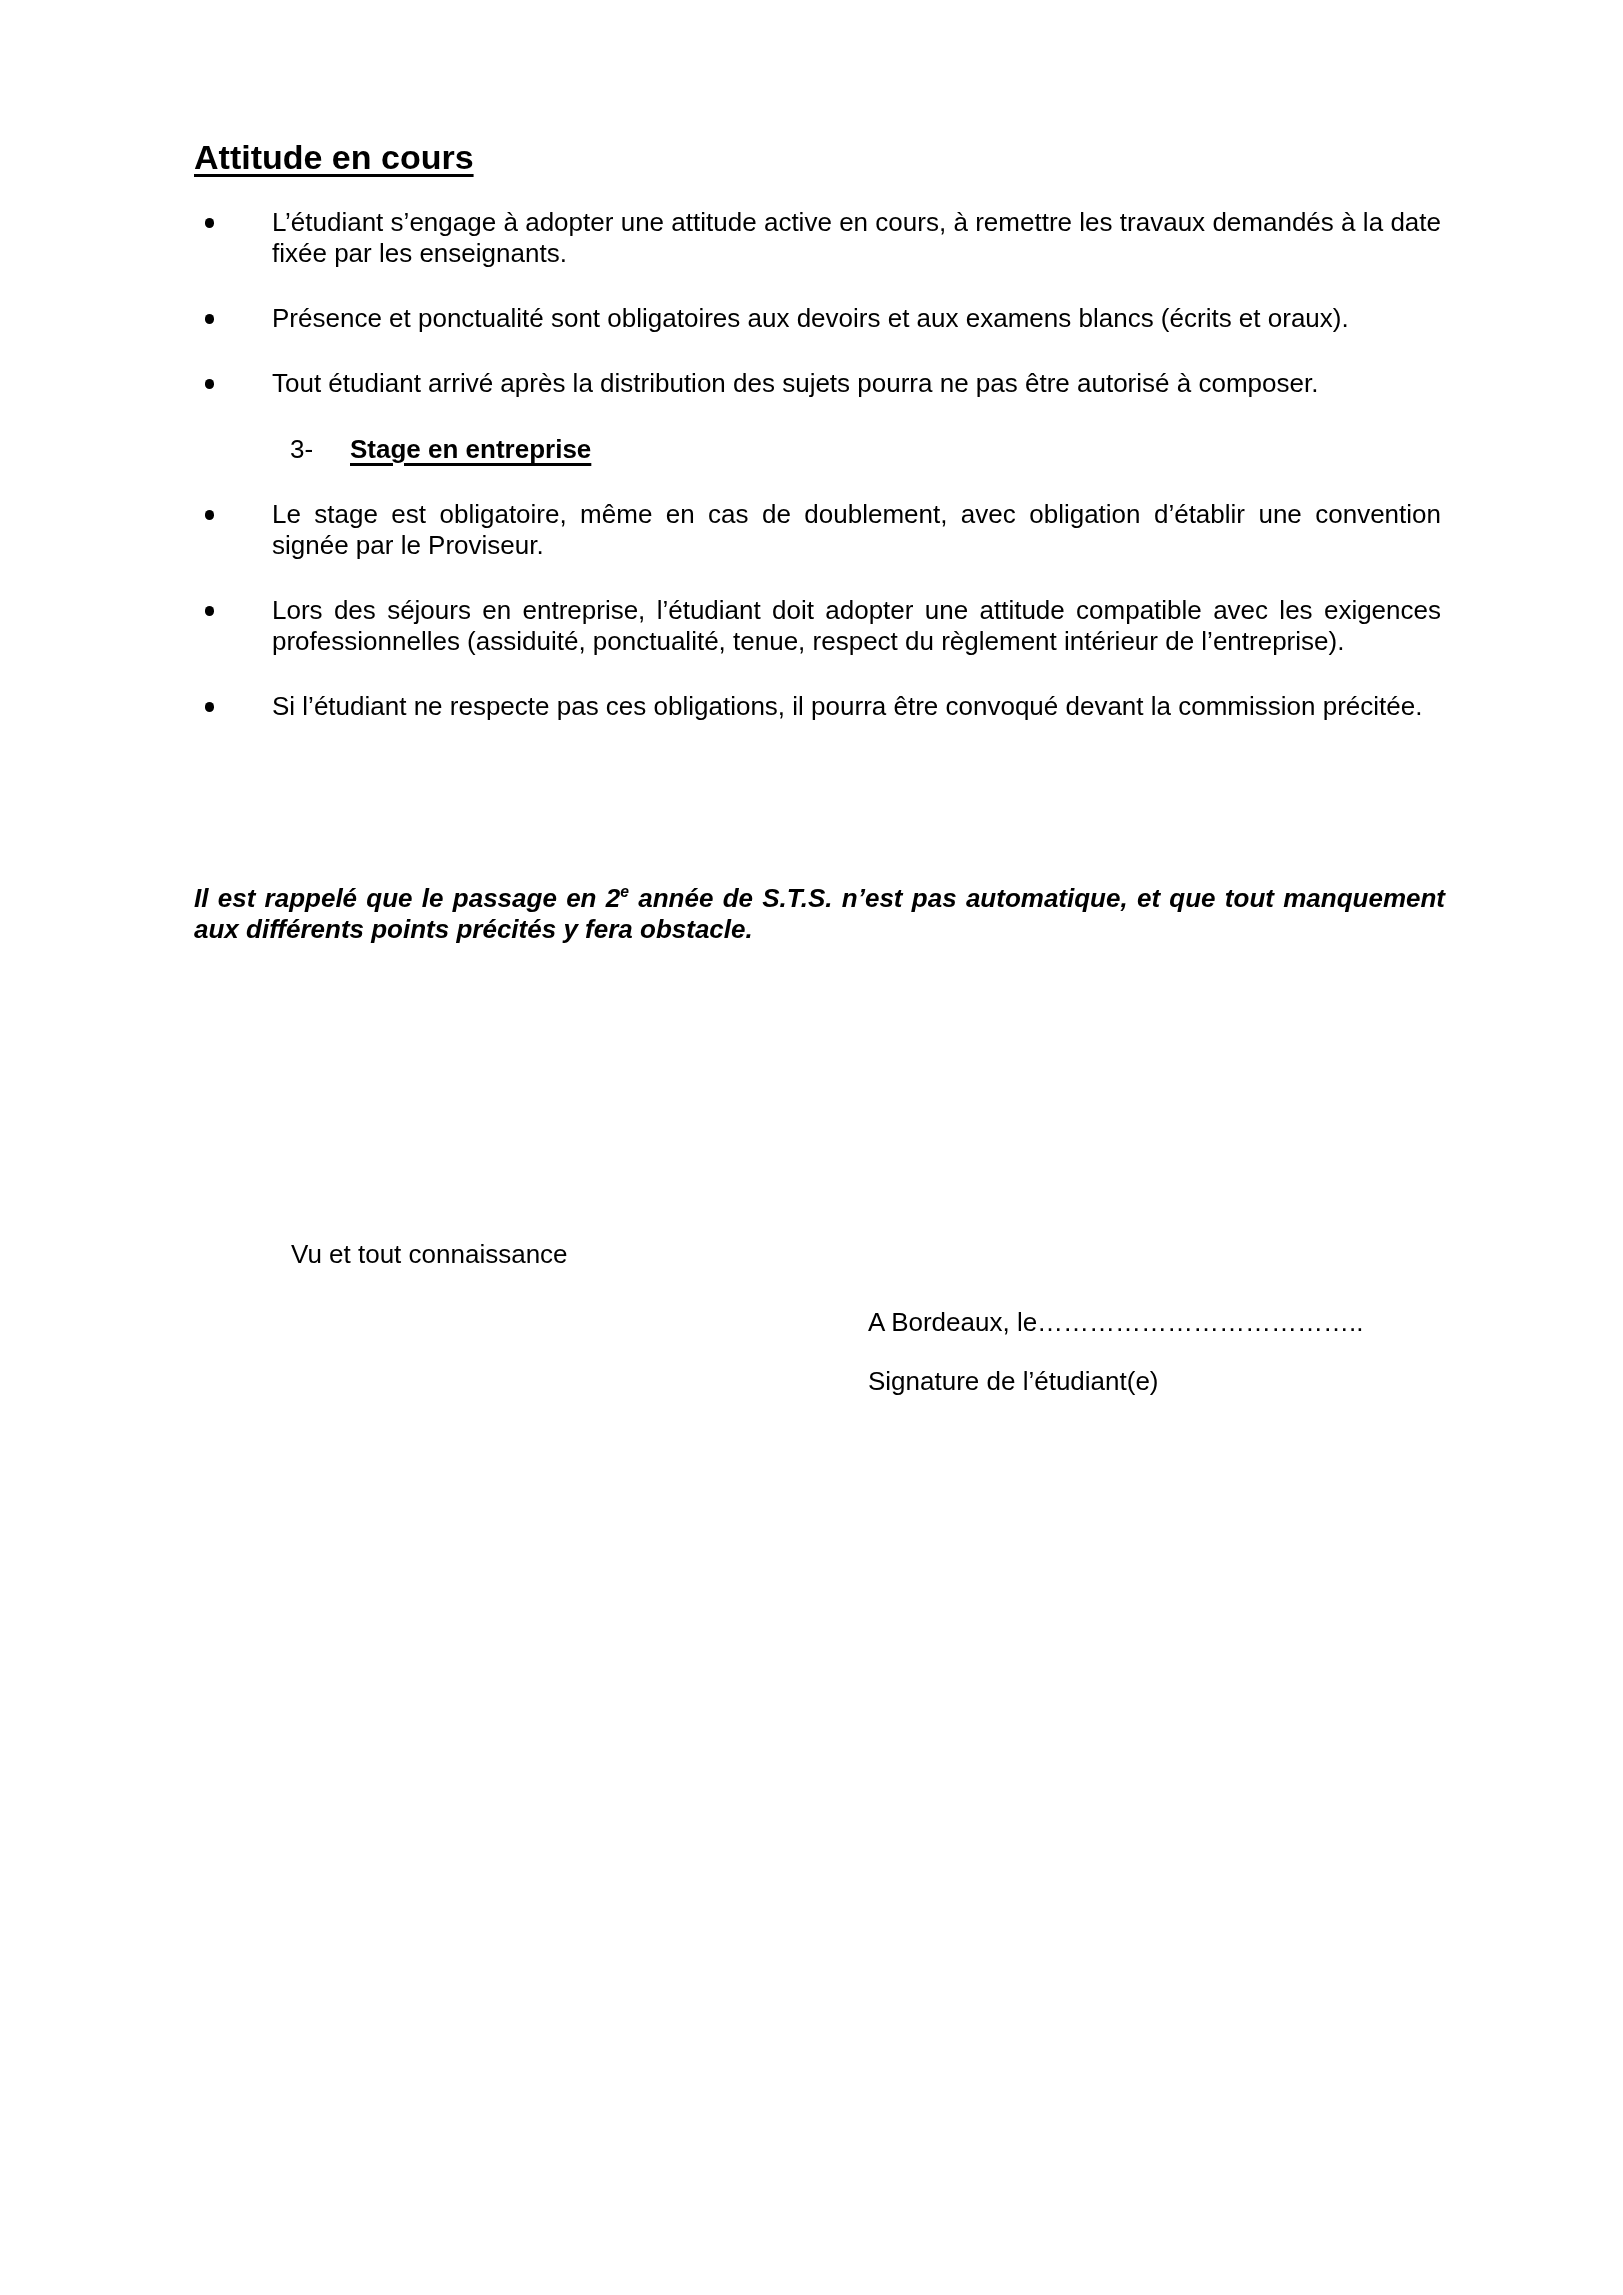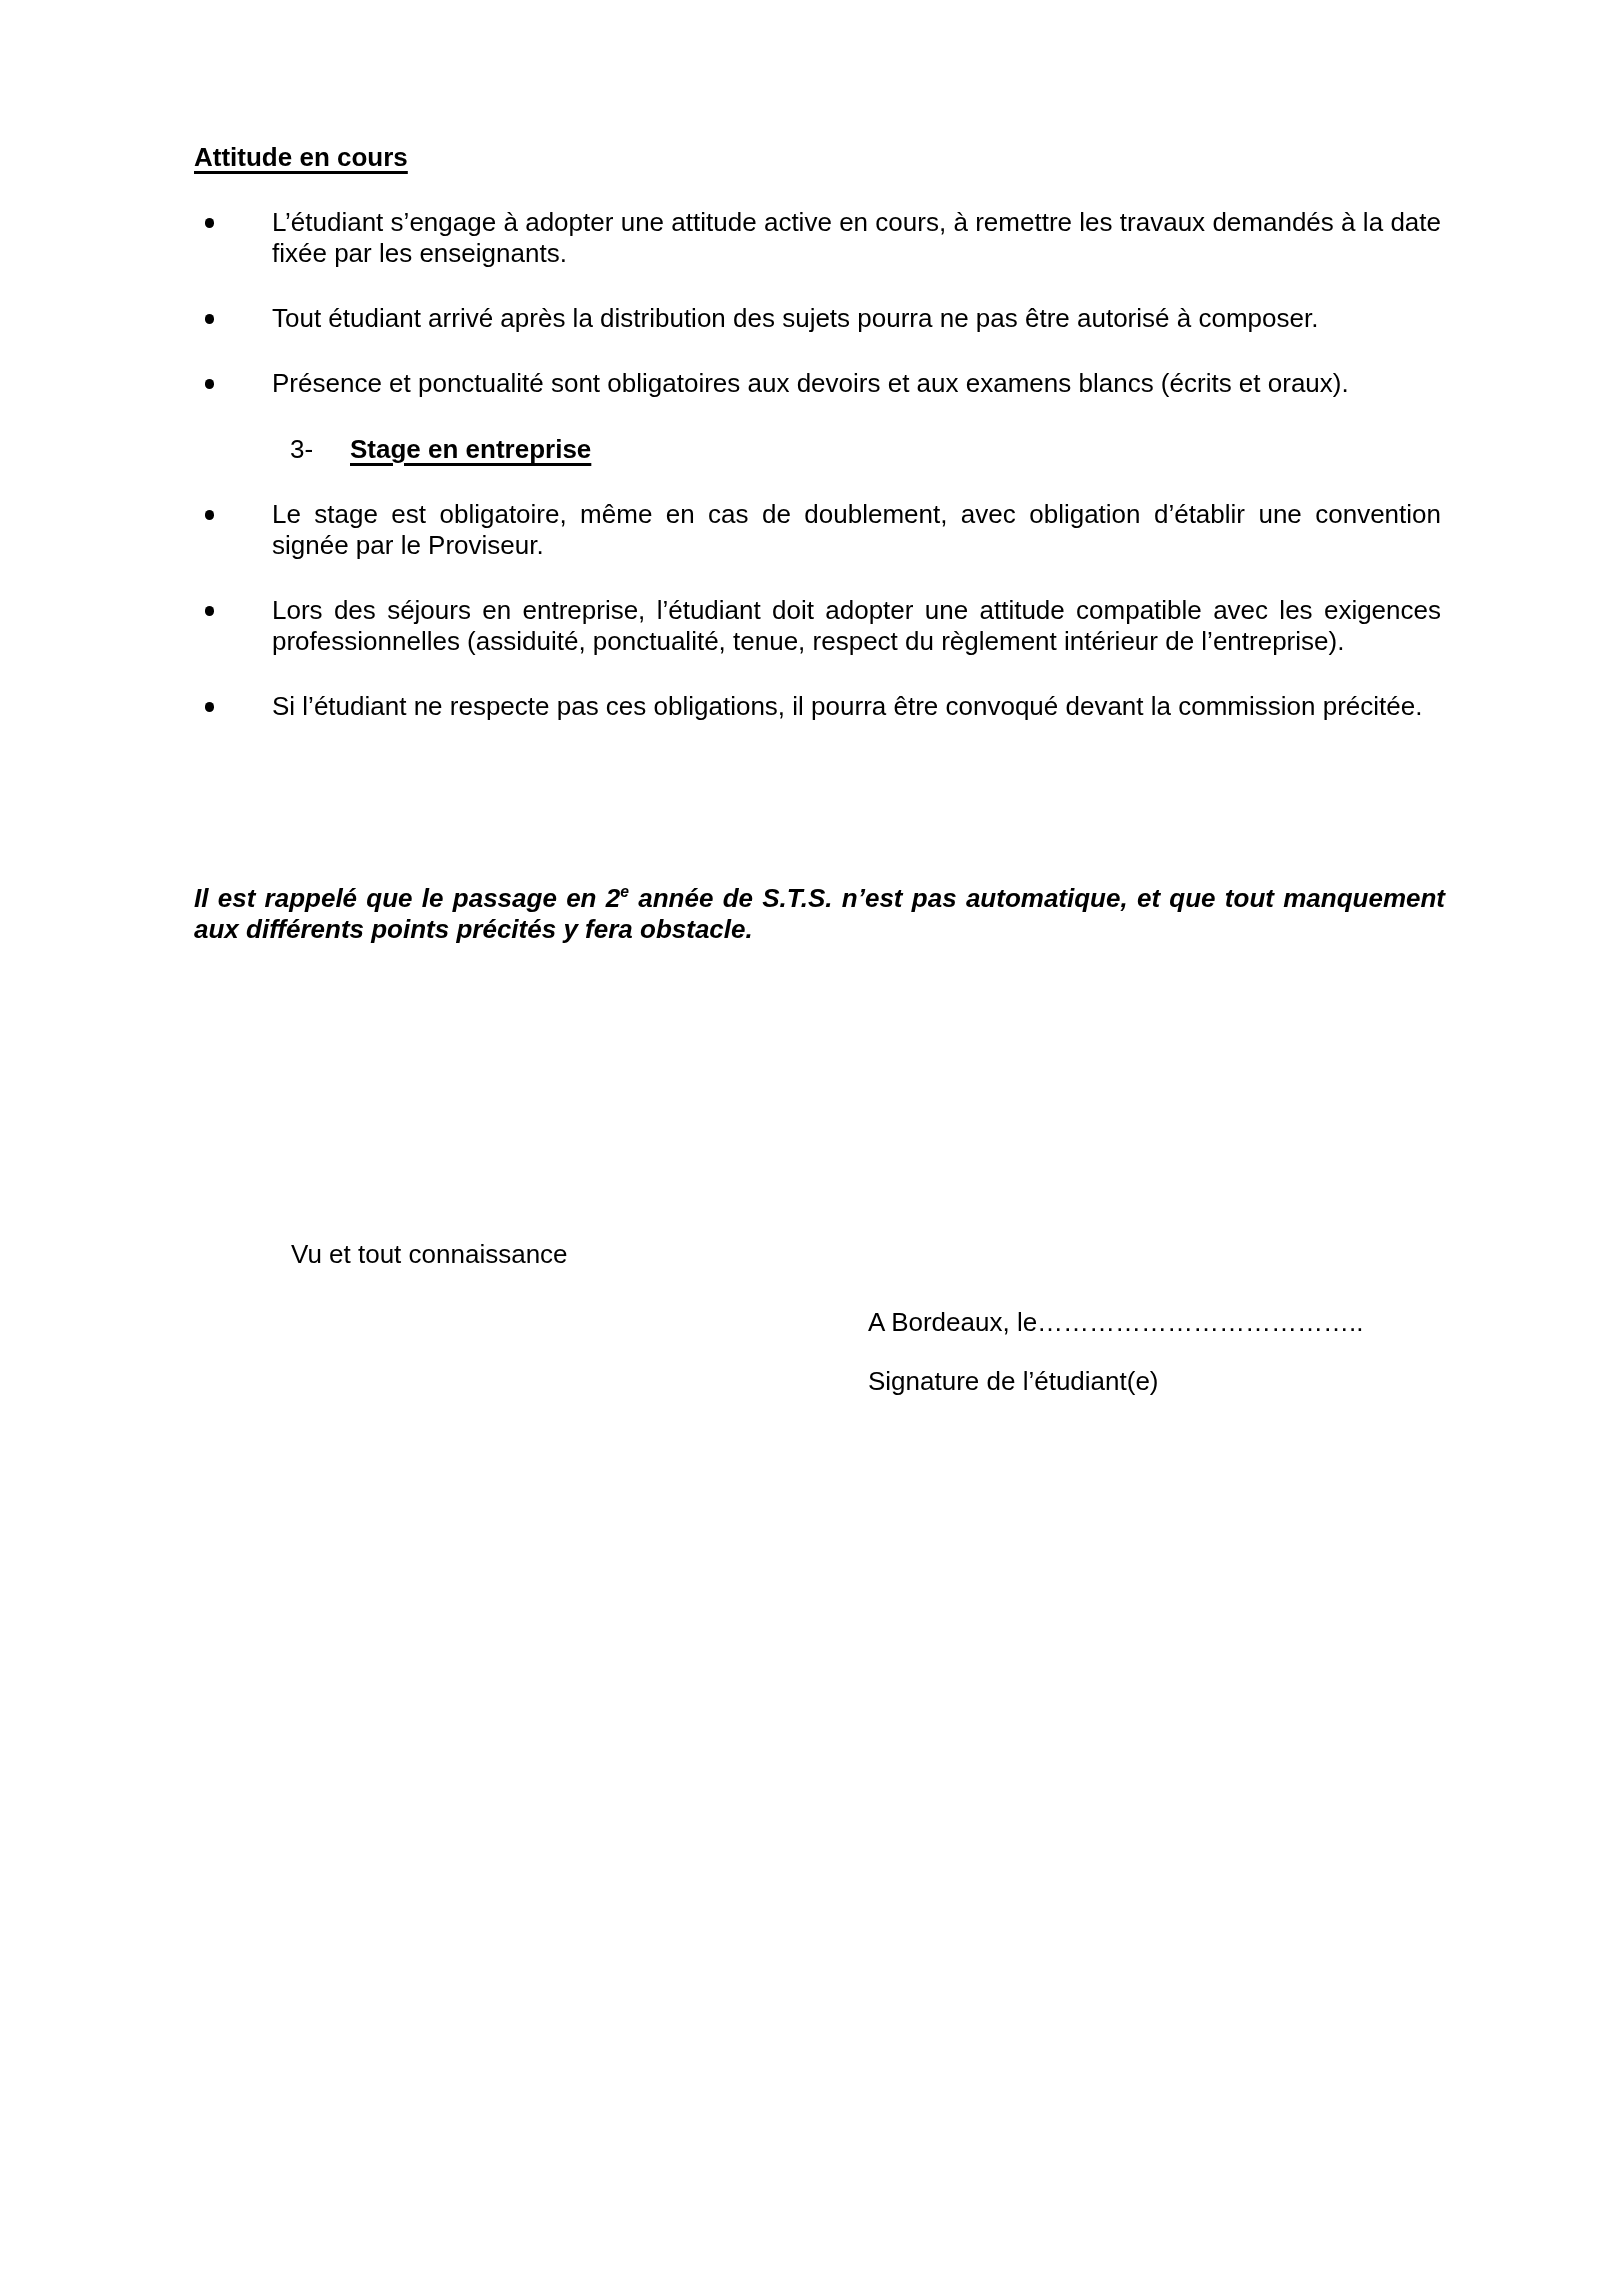--- a/index.html
+++ b/index.html
@@ -20,21 +20,21 @@
     overflow: hidden;
   }
   .content {
     position: absolute;
     left: 194px;
     top: 142px;
     width: 1251px;
   }
   .section-heading {
     margin: 0;
-    font-size: 26px;
+    font-size: 34px;
     font-weight: 700;
     text-decoration: underline;
     text-decoration-thickness: 3.3px;
     text-underline-offset: 4.6px;
   }
   ul.bullets {
     list-style: none;
     margin: 4px;
     padding: 0;
   }
@@ -100,25 +100,25 @@
 
     <h2 class="section-heading">Attitude en cours</h2>
 
     <ul class="bullets">
       <li class="bullet-item">
         <span class="bullet-dot"></span>
         <span>L’étudiant s’engage à adopter une attitude active en cours, à remettre les travaux demandés à la date fixée par les enseignants.</span>
       </li>
       <li class="bullet-item">
         <span class="bullet-dot"></span>
-        <span>Tout étudiant arrivé après la distribution des sujets pourra ne pas être autorisé à composer.</span>
+        <span>Présence et ponctualité sont obligatoires aux devoirs et aux examens blancs (écrits et oraux).</span>
       </li>
       <li class="bullet-item">
         <span class="bullet-dot"></span>
-        <span>Présence et ponctualité sont obligatoires aux devoirs et aux examens blancs (écrits et oraux).</span>
+        <span>Tout étudiant arrivé après la distribution des sujets pourra ne pas être autorisé à composer.</span>
       </li>
     </ul>
 
     <div class="subheading-row">
       <span class="subheading-number">3-</span><span class="subheading-text">Stage en entreprise</span>
     </div>
 
     <ul class="bullets">
       <li class="bullet-item">
         <span class="bullet-dot"></span>

